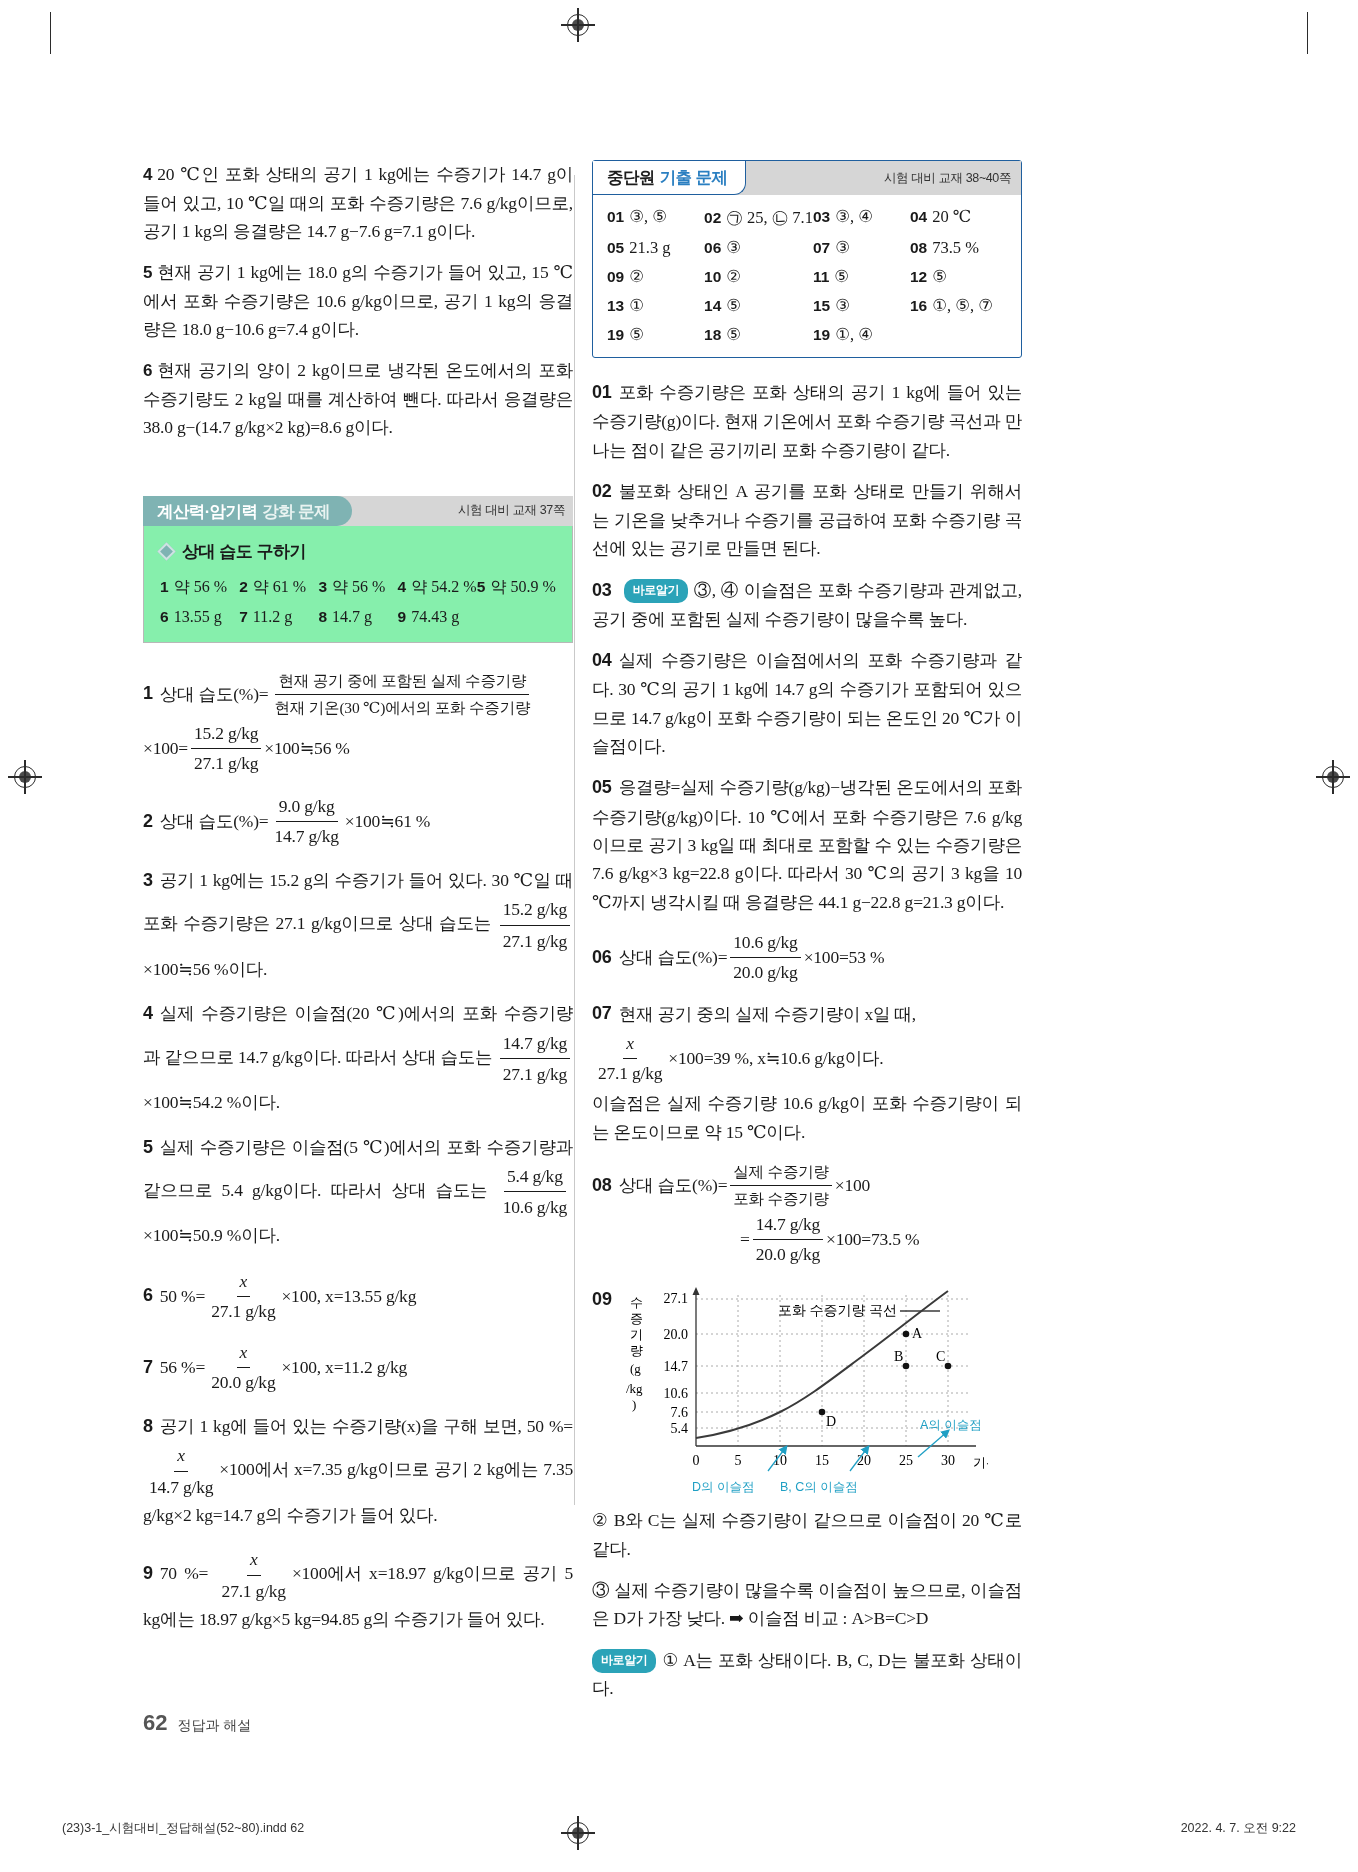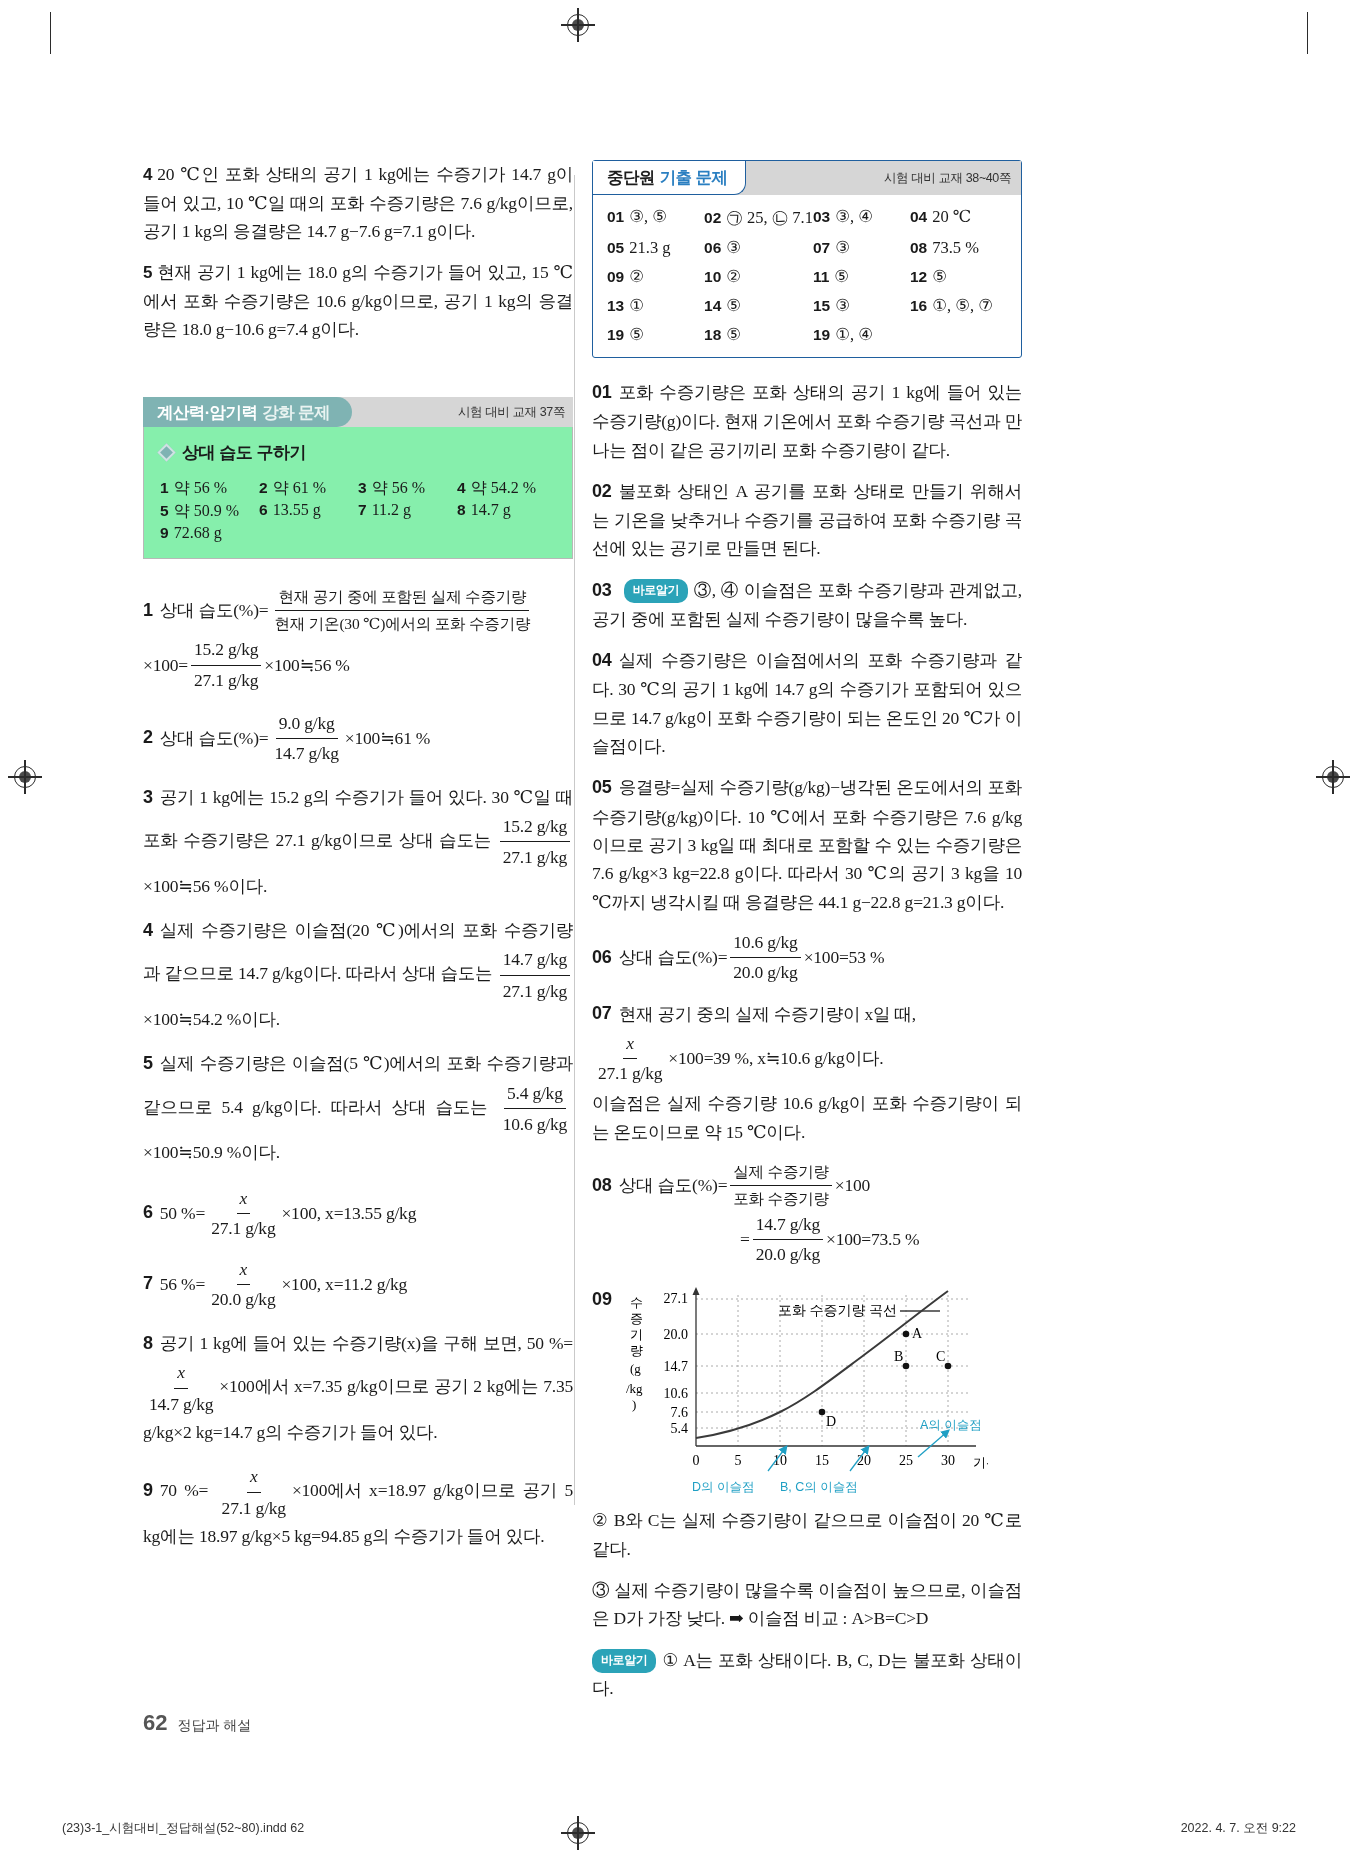--- a/index.html
+++ b/index.html
@@ -64,21 +64,21 @@
   .ans-grid { display:grid; padding:12px 14px 0 14px; row-gap:9px; }
   .ans-grid.g4 { grid-template-columns: repeat(4, 1fr); }
   .ans-cell { font-size:16.5px; white-space:nowrap; }
   .ans-cell b { font-family:"Liberation Sans", sans-serif; font-size:15.5px; margin-right:5px; }
 
   .strong-box { border:1.3px solid #b8b8b8; border-top:none; padding:14px 16px 16px 16px; background:#86efac;}
   .bullet-title { display:flex; align-items:center; font-family:"Liberation Sans", sans-serif;
                   font-weight:bold; font-size:17px; letter-spacing:-0.5px; margin-bottom:14px;}
   .diamond { width:13px; height:13px; background:#7fb3b3; transform:rotate(45deg);
              margin-right:9px; border:2px solid #cfe3e2; }
-  .ans-grid2 { display:grid; grid-template-columns:repeat(4, 1fr); row-gap:2px; }
+  .ans-grid2 { display:grid; grid-template-columns:repeat(5, 1fr); row-gap:10px; }
   .ans-grid2 .ans-cell { font-size:16px; }
 
   
   .mrow { display:flex; align-items:center; flex-wrap:wrap; font-size:17.5px; line-height:1.55; }
   .frac { display:inline-flex; flex-direction:column; align-items:center; vertical-align:middle;
           margin:0 3px; }
   .frac .top { border-bottom:1.2px solid #1a1a1a; padding:0 3px 1px 3px; }
   .frac .bot { padding:1px 3px 0 3px; }
   .frac.sm { font-size:15.5px; }
   .math { font-style:italic; font-family:"Liberation Serif", serif; }
@@ -126,20 +126,23 @@
 
 <div class="divider"></div>
 
 <div class="col col-left">
 
   <p class="para">
     <span class="num">4</span><span>20 ℃인 포화 상태의 공기 1 kg에는 수증기가 14.7 g이 들어 있고, 10 ℃일 때의 포화 수증기량은 7.6 g/kg이므로, 공기 1 kg의 응결량은 14.7 g−7.6 g=7.1 g이다.</span>
   </p>
   <p class="para">
     <span class="num">5</span><span>현재 공기 1 kg에는 18.0 g의 수증기가 들어 있고, 15 ℃에서 포화 수증기량은 10.6 g/kg이므로, 공기 1 kg의 응결량은 18.0 g−10.6 g=7.4 g이다.</span>
+  </p>
+  <p class="para">
+    <span class="num">6</span><span>현재 공기의 양이 2 kg이므로 냉각된 온도에서의 포화 수증기량도 2 kg일 때를 계산하여 뺀다. 따라서 응결량은 38.0 g−(14.7 g/kg×2 kg)=8.6 g이다.</span>
   </p>
 
   <div class="sec" style="margin-top:54px;">
     <div class="sec-bar">
       <div class="sec-tab">
         <span>계산력·암기력</span>
         <span class="t2">강화 문제</span>
       </div>
       <div class="sec-right">시험 대비 교재 37쪽</div>
     </div>
@@ -150,21 +153,21 @@
       </div>
       <div class="ans-grid2">
         <div class="ans-cell"><b>1</b><span>약 56 %</span></div>
         <div class="ans-cell"><b>2</b><span>약 61 %</span></div>
         <div class="ans-cell"><b>3</b><span>약 56 %</span></div>
         <div class="ans-cell"><b>4</b><span>약 54.2 %</span></div>
         <div class="ans-cell"><b>5</b><span>약 50.9 %</span></div>
         <div class="ans-cell"><b>6</b><span>13.55 g</span></div>
         <div class="ans-cell"><b>7</b><span>11.2 g</span></div>
         <div class="ans-cell"><b>8</b><span>14.7 g</span></div>
-        <div class="ans-cell"><b>9</b><span>72.68 g</span></div>
+        <div class="ans-cell"><b>9</b><span>74.43 g</span></div>
       </div>
     </div>
   </div>
 
   <div class="para" style="margin-top:26px;">
     <div class="mrow">
       <span class="num-lg">1</span>
       <span>상대 습도(%)=</span>
       <span class="frac sm">
         <span class="top">현재 공기 중에 포함된 실제 수증기량</span>

